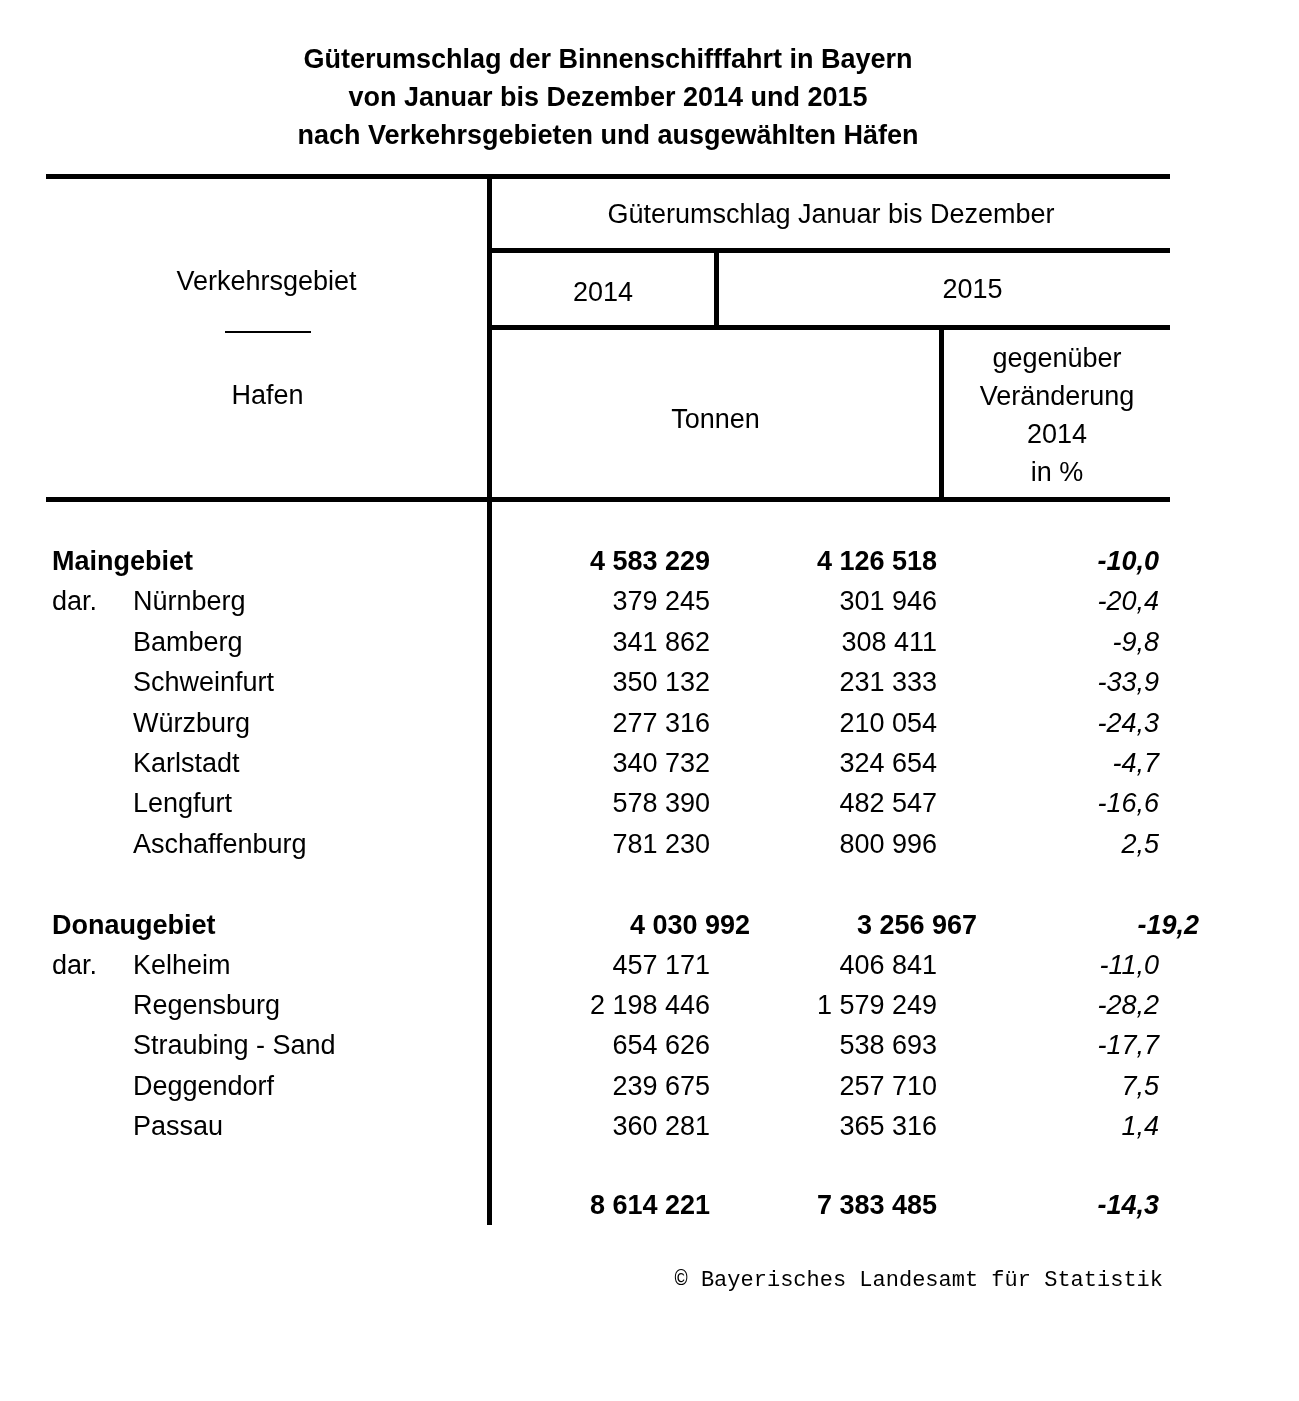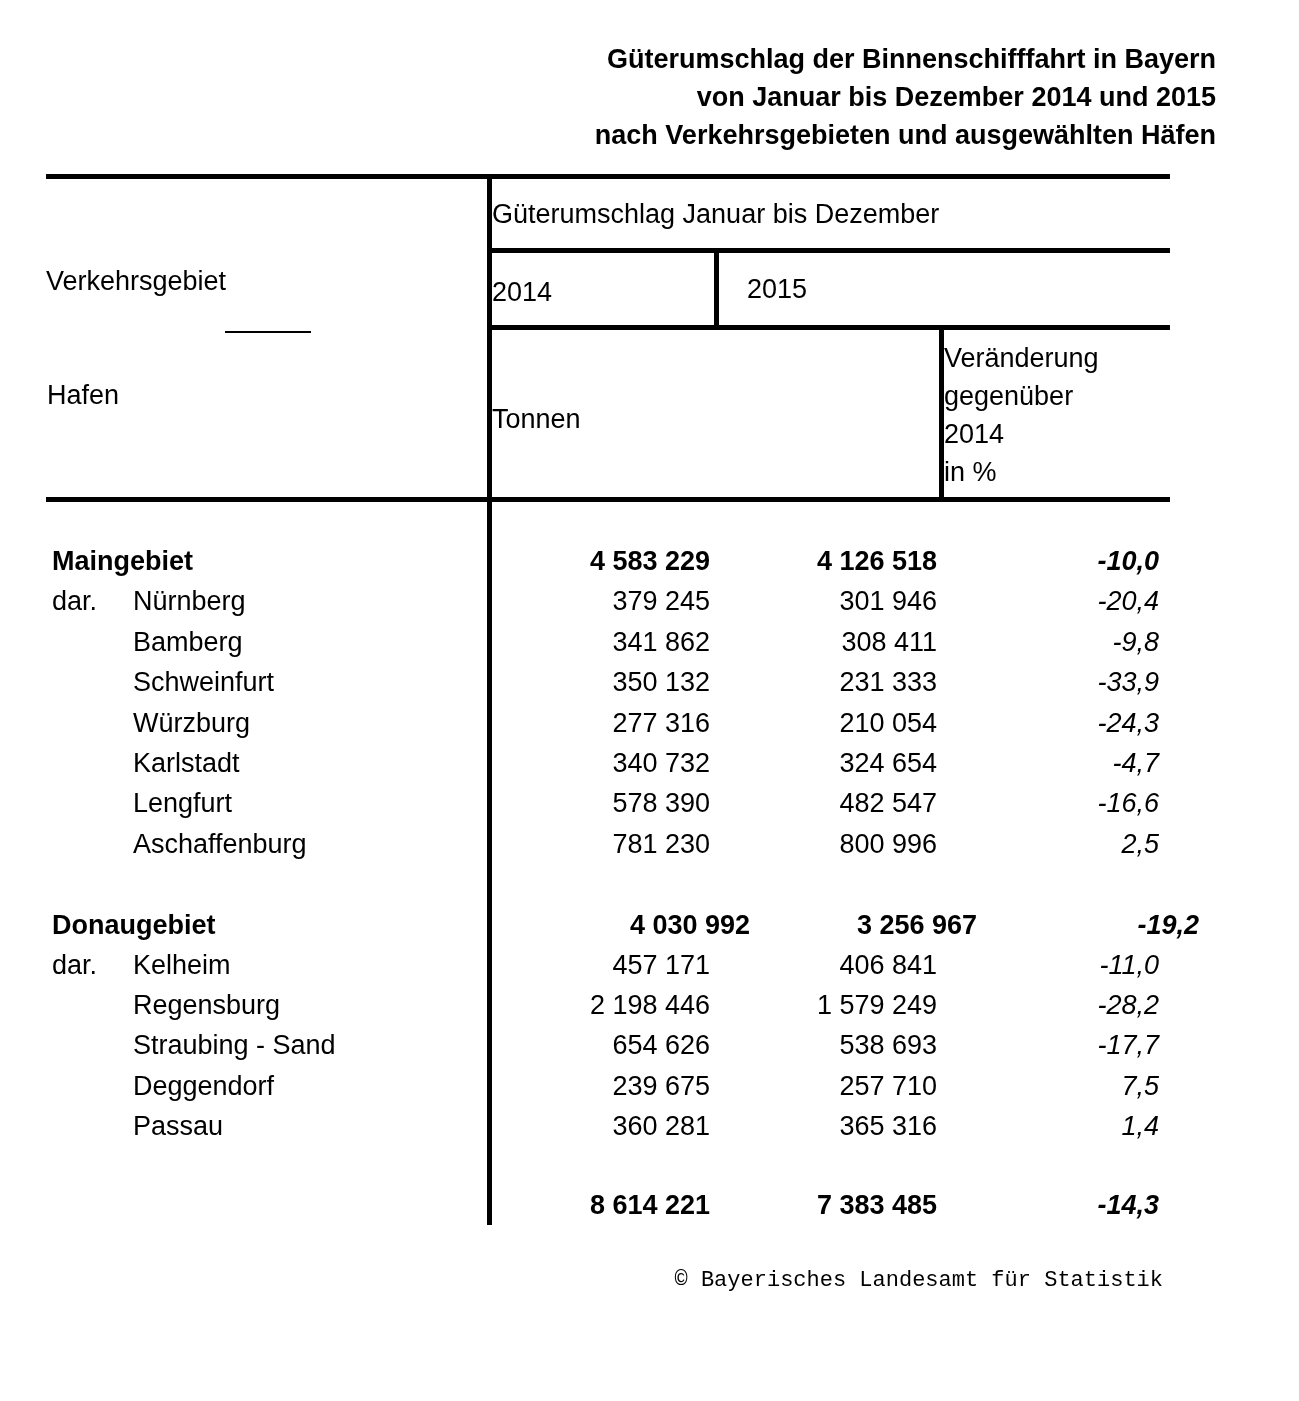--- a/index.html
+++ b/index.html
@@ -2,25 +2,25 @@
 <html><head>
   <meta charset="utf-8">
   <style>
     html, body { margin: 0; padding: 0; background: #ffffff; }
     body {
       width: 1299px; height: 1401px; position: relative; overflow: hidden;
       font-family: "Liberation Sans", sans-serif; color: #000;
     }
     .title {
       position: absolute; left: 0; width: 1216px; top: 40px;
-      text-align: right; font-weight: bold; font-size: 27px; line-height: 38px;
+      text-align: center; font-weight: bold; font-size: 27px; line-height: 38px;
     }
     .hline { position: absolute; background: #000; }
     .vline { position: absolute; background: #000; }
-    .hdr { position: absolute; font-size: 27px; line-height: 38px; }
+    .hdr { position: absolute; text-align: center; font-size: 27px; line-height: 38px; }
     .row { position: absolute; left: 0; width: 1299px; height: 40px; font-size: 27px; line-height: 40px; }
     .row .lbl { position: absolute; left: 52px; white-space: nowrap; }
     .row .dar { position: absolute; left: 52px; }
     .row .name { position: absolute; left: 133px; white-space: nowrap; }
     .row .c1 { position: absolute; right: 589px; }
     .row .c2 { position: absolute; right: 362px; text-align: right; }
     .row .c3 { position: absolute; right: 140px; text-align: right; font-style: italic; }
     .row.bold { font-weight: bold; }
     .row.total .lbl { left: 198px; }
     .source { position: absolute; right: 136px; top: 1268px; font-size: 22px; font-family: Liberation Mono, monospace; }
@@ -46,22 +46,22 @@
   <div>Verkehrsgebiet</div>
 </div>
 <div class="hline" style="left:225px; top:331px; width:86px; height:2px;"></div>
 <div class="hdr" style="left:47px; width:441px; top:376px;">Hafen</div>
 
 <div class="hdr" style="left:492px; width:678px; top:195px;">Güterumschlag Januar bis Dezember</div>
 <div class="hdr" style="left:492px; width:222px; top:273px;">2014</div>
 <div class="hdr" style="left:719px; width:451px; top:270px;padding-left:28px;">2015</div>
 <div class="hdr" style="left:492px; width:447px; top:400px;">Tonnen</div>
 <div class="hdr" style="left:944px; width:226px; top:339px;">
+  <div>gegenüber</div>
   <div>Veränderung</div>
-  <div>gegenüber</div>
   <div>2014</div>
   <div>in %</div>
 </div>
 
 <div class="row bold" style="top:541px;">
   <span class="lbl">Maingebiet</span>
   <span class="c1">4 583 229</span>
   <span class="c2">4 126 518</span>
   <span class="c3">-10,0</span>
 </div>

